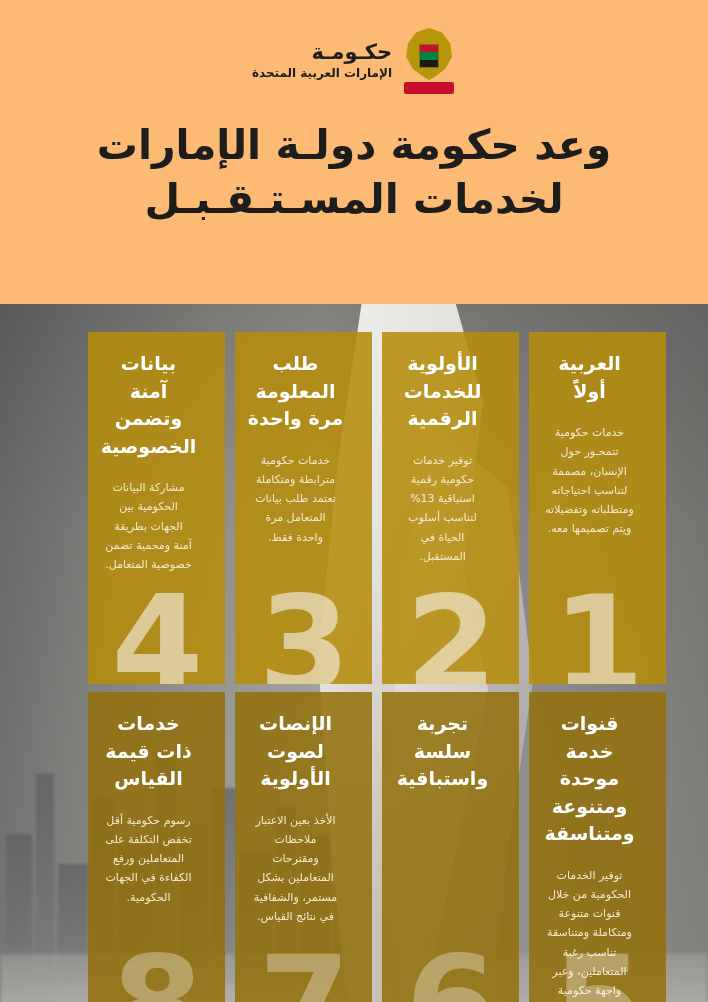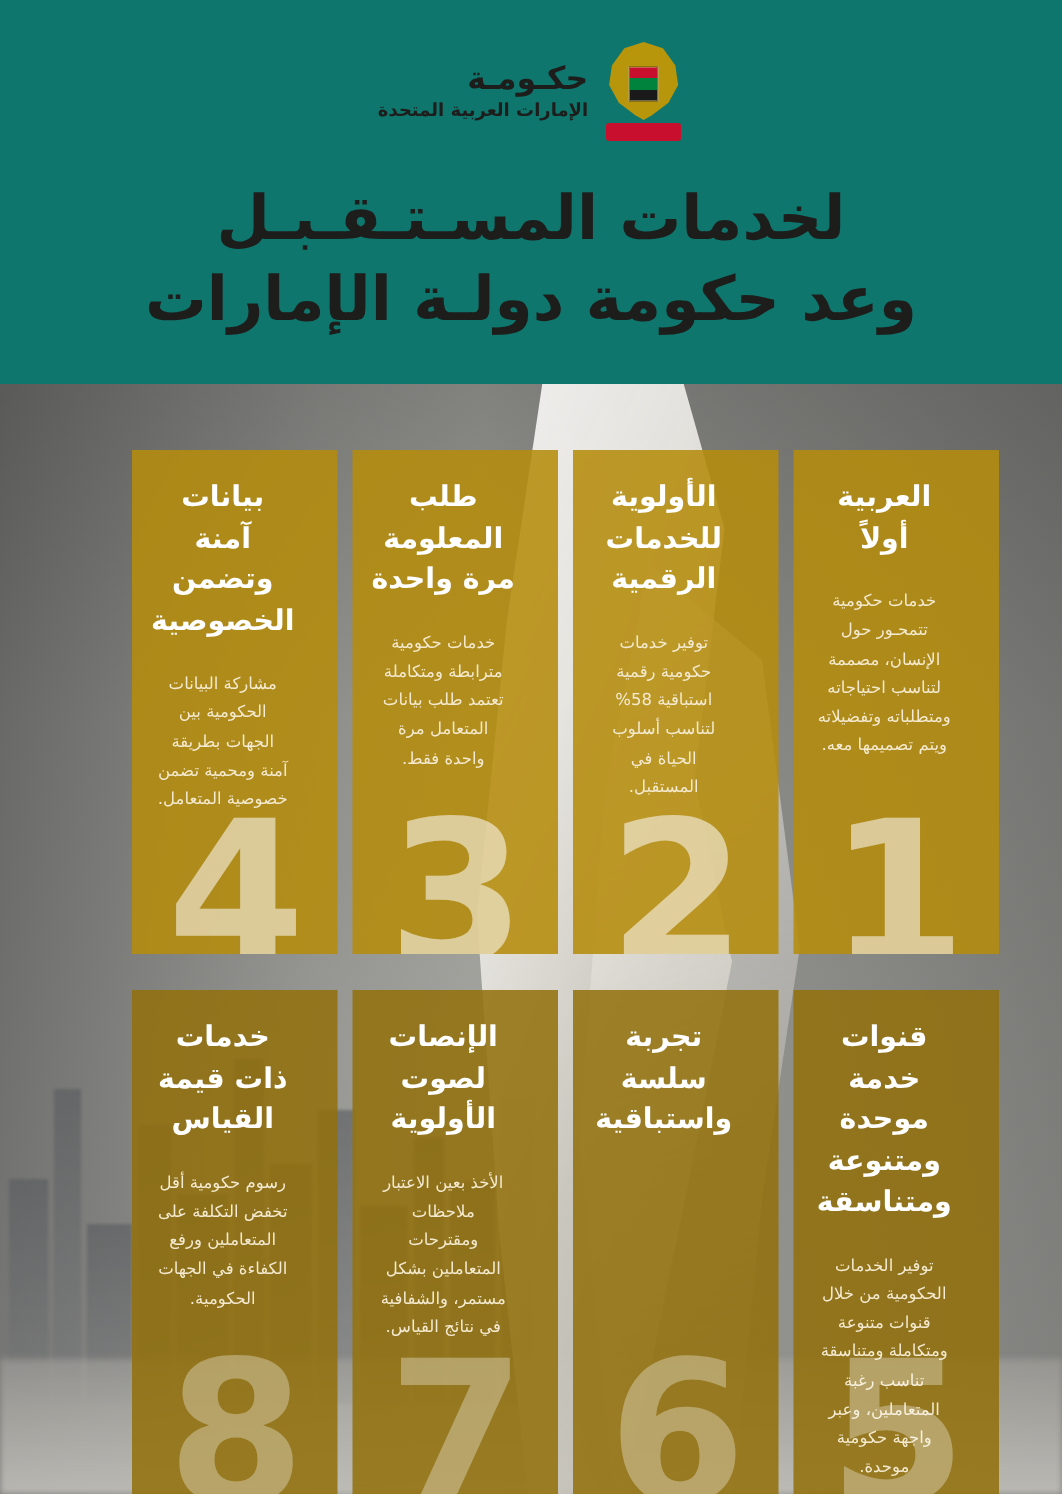--- a/index.html
+++ b/index.html
@@ -10,22 +10,22 @@
   }
   body {
     font-family: "DejaVu Sans", "Liberation Sans", sans-serif;
     background: #ffffff;
     position: relative;
   }
 
   
   .header {
     width: 708px;
-    height: 256px;
-    background: #0f766e;
+    height: 304px;
+    background: #fdba74;
     position: relative;
   }
   .emblem-row {
     display: flex;
     flex-direction: row;
     align-items: center;
     justify-content: center;
     gap: 10px;
     padding-top: 24px;
   }
@@ -165,21 +165,20 @@
     row-gap: 8px;
     padding: 28px 42px 0 42px;
     direction: rtl;
   }
   .card {
     position: relative;
     background: rgba(181,140,12,0.88);
     overflow: hidden;
     padding: 18px 28px 0 12px;
     text-align: center;
-    margin-top: 16px;
   }
   .card.dark { background: rgba(146,112,10,0.86); }
   .card .title {
     color: #ffffff;
     font-size: 19px;
     font-weight: bold;
     line-height: 1.45;
     letter-spacing: 0.2px;
   }
   .card .desc {
@@ -217,22 +216,22 @@
       </div>
       <div class="scroll"></div>
     </div>
     <div class="emblem-text">
       <div class="gov-line1">حكـومـة</div>
       <div class="gov-line2">الإمارات العربية المتحدة</div>
     </div>
   </div>
 
   <div class="headline">
+    <div class="line">وعد حكومة دولـة الإمارات</div>
     <div class="line">لخدمات المسـتـقـبـل</div>
-    <div class="line">وعد حكومة دولـة الإمارات</div>
   </div>
 </div>
 
 <div class="poster">
   <div class="photo"></div>
 
   <div class="skyline">
     <i style="left:6px;  width:26px; height:150px;"></i>
     <i style="left:36px; width:18px; height:210px;"></i>
     <i style="left:58px; width:30px; height:120px;"></i>
@@ -253,21 +252,21 @@
   <div class="grid">
 
     <div class="card r1">
       <div class="title">العربية أولاً</div>
       <div class="desc">خدمات حكومية تتمحـور حول الإنسان، مصممة لتناسب احتياجاته ومتطلباته وتفضيلاته ويتم تصميمها معه.</div>
       <div class="num">1</div>
     </div>
 
     <div class="card r1">
       <div class="title">الأولوية للخدمات الرقمية</div>
-      <div class="desc">توفير خدمات حكومية رقمية استباقية 58% لتناسب أسلوب الحياة في المستقبل.</div>
+      <div class="desc">توفير خدمات حكومية رقمية استباقية 13% لتناسب أسلوب الحياة في المستقبل.</div>
       <div class="num">2</div>
     </div>
 
     <div class="card r1">
       <div class="title">طلب المعلومة مرة واحدة</div>
       <div class="desc">خدمات حكومية مترابطة ومتكاملة تعتمد طلب بيانات المتعامل مرة واحدة فقط.</div>
       <div class="num">3</div>
     </div>
 
     <div class="card r1">

